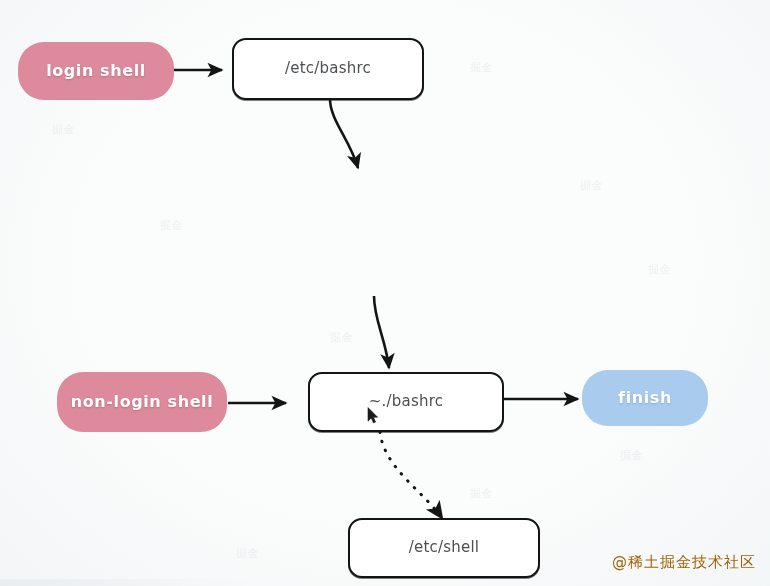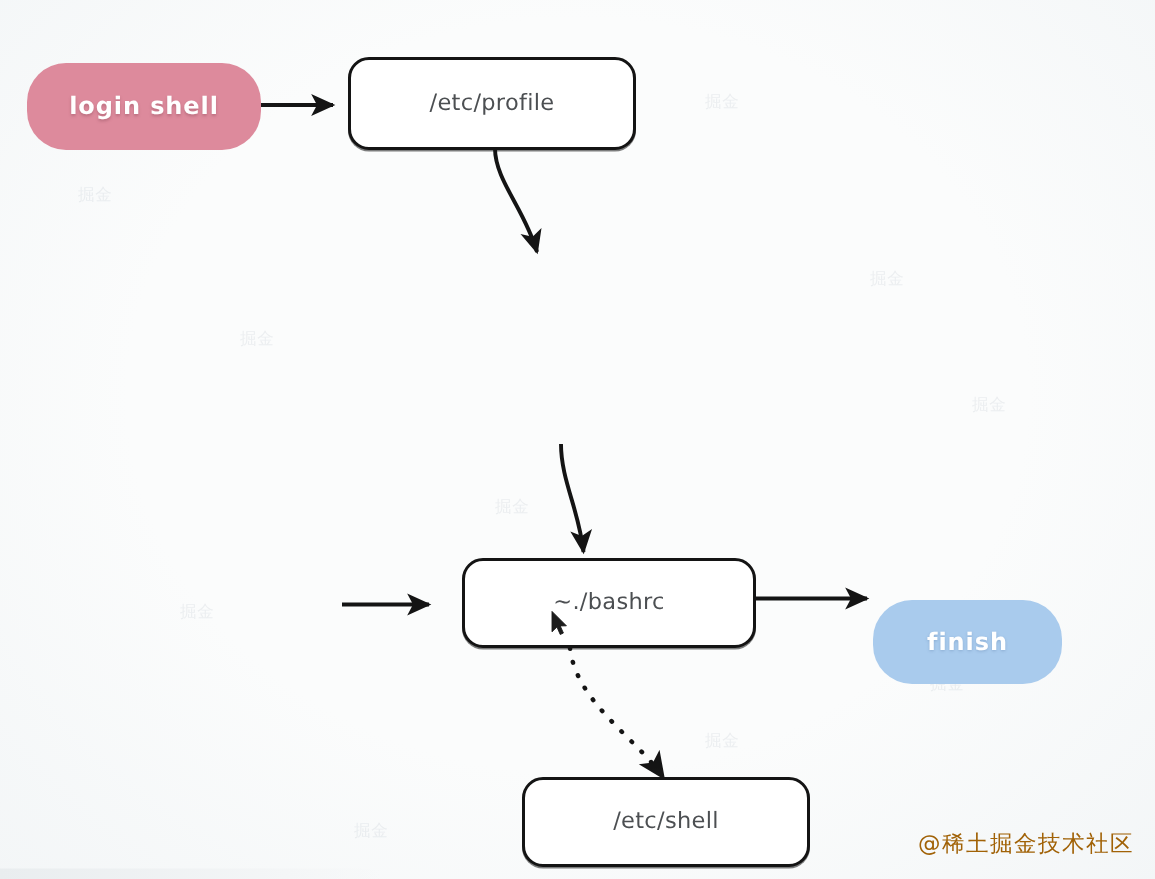--- a/index.html
+++ b/index.html
@@ -154,30 +154,33 @@
     <path d="M491,399 L578,399" fill="none" stroke="#141414" stroke-width="2.6" marker-end="url(#arrowhead)"></path>
 
     <path d="M380,432 C384,468 424,492 442,518" fill="none" stroke="#141414" stroke-width="3" stroke-linecap="round" stroke-dasharray="0.5 9" marker-end="url(#arrowhead-dot)"></path>
   </svg>
 
   <div class="node node-pill" style="left:18px; top:42px; width:156px; height:58px; background:#dd8a9c;">
     <span>login shell</span>
   </div>
 
   <div class="node node-box" style="left:232px; top:38px; width:192px; height:62px;">
-    <span>/etc/profile</span>
+    <span>/etc/bashrc</span>
   </div>
 
 
+  <div class="node node-pill" style="left:57px; top:372px; width:170px; height:60px; background:#dd8a9c;">
+    <span>non-login shell</span>
+  </div>
 
   <div class="node node-box" style="left:308px; top:372px; width:196px; height:60px;">
     <span>~./bashrc</span>
   </div>
 
-  <div class="node node-pill blue" style="left:582px; top:370px; width:126px; height:56px; background:#a9cbed;margin-top:30px;">
+  <div class="node node-pill blue" style="left:582px; top:370px; width:126px; height:56px; background:#a9cbed;">
     <span>finish</span>
   </div>
 
   <div class="node node-box" style="left:348px; top:518px; width:192px; height:60px;">
     <span>/etc/shell</span>
   </div>
 
   <svg class="cursor" id="mouse-cursor" viewBox="0 0 12 17" xmlns="http://www.w3.org/2000/svg" style="left: 367px; top: 407px;">
     <path d="M1,0.6 L1,14.2 L4.3,11.0 L6.5,16.0 L8.6,15.0 L6.5,10.3 L10.6,10.2 Z" fill="#1c1c1c" stroke="#1c1c1c" stroke-width="0.6"></path>
   </svg>

